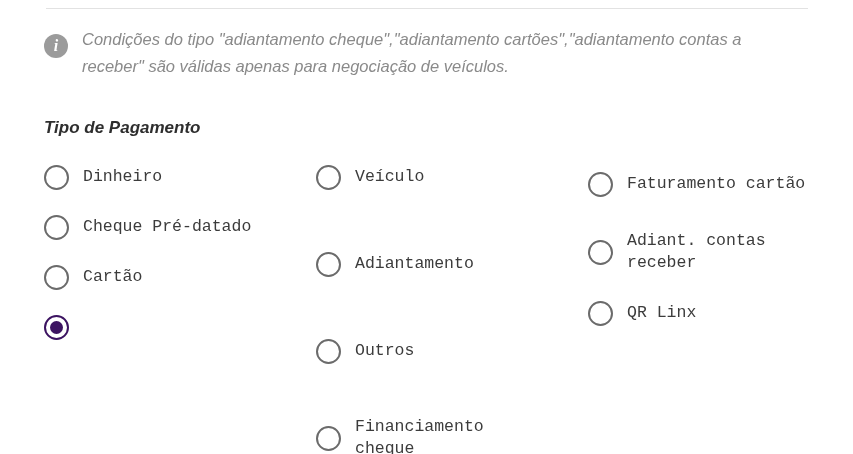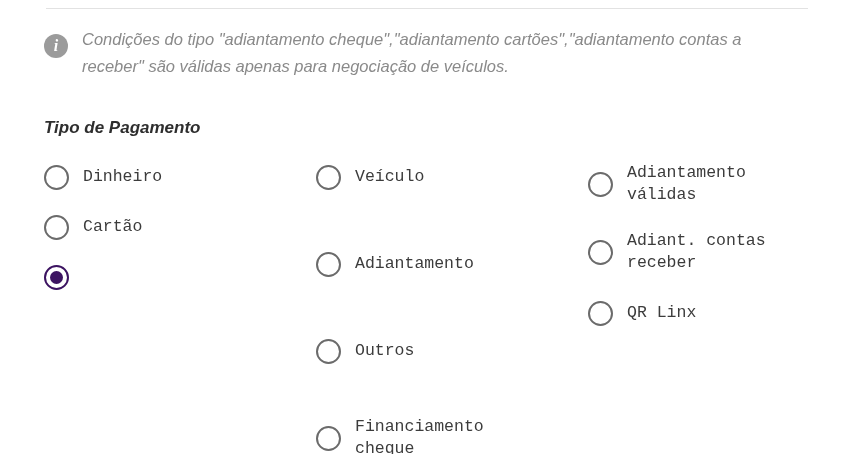--- a/index.html
+++ b/index.html
@@ -138,20 +138,24 @@
 
   <div class="section-title">Tipo de Pagamento</div>
 
   <div class="columns">
 
     <div class="col col-1">
       <div class="opt">
         <span class="radio"></span>
         <span class="opt-label">Dinheiro</span>
       </div>
+      <div class="opt two-line">
+        <span class="radio"></span>
+        <span class="opt-label">Cheque Pré-datado</span>
+      </div>
       <div class="opt">
         <span class="radio"></span>
         <span class="opt-label">Cartão</span>
       </div>
       <div class="opt two-line">
         <span class="radio checked"></span>
       </div>
     </div>
 
     <div class="col col-2">
@@ -169,21 +173,21 @@
       </div>
       <div class="opt two-line">
         <span class="radio"></span>
         <span class="opt-label">Financiamento cheque</span>
       </div>
     </div>
 
     <div class="col col-3">
       <div class="opt two-line" style="min-height:64px;">
         <span class="radio"></span>
-        <span class="opt-label">Adiantamento válidas</span>
+        <span class="opt-label">Faturamento cartão</span>
       </div>
       <div class="opt two-line" style="min-height:72px;">
         <span class="radio"></span>
         <span class="opt-label">Adiant. contas receber</span>
       </div>
       <div class="opt">
         <span class="radio"></span>
         <span class="opt-label">QR Linx</span>
       </div>
     </div>

